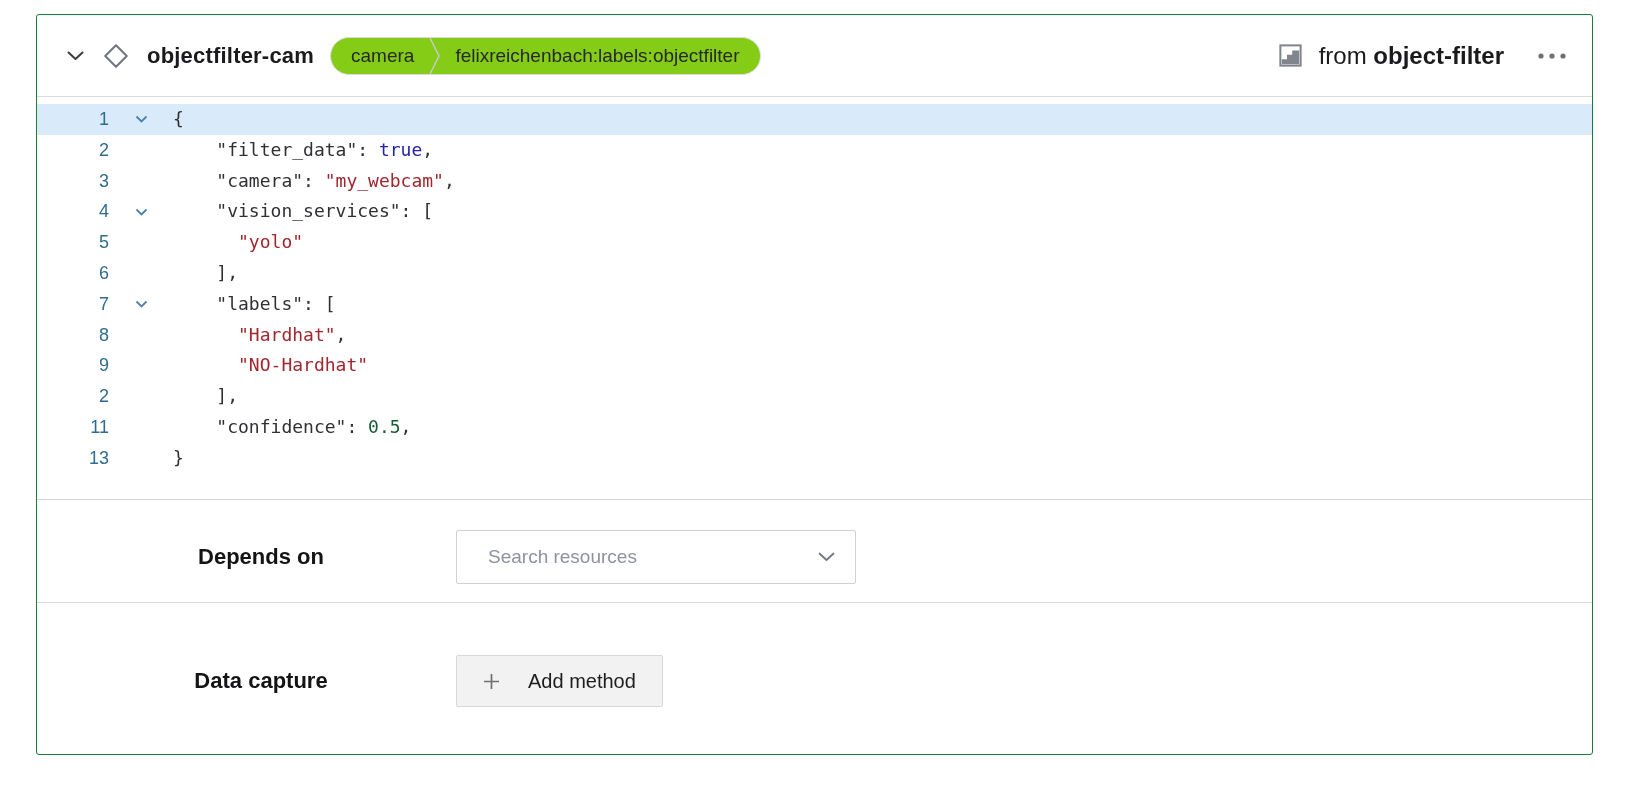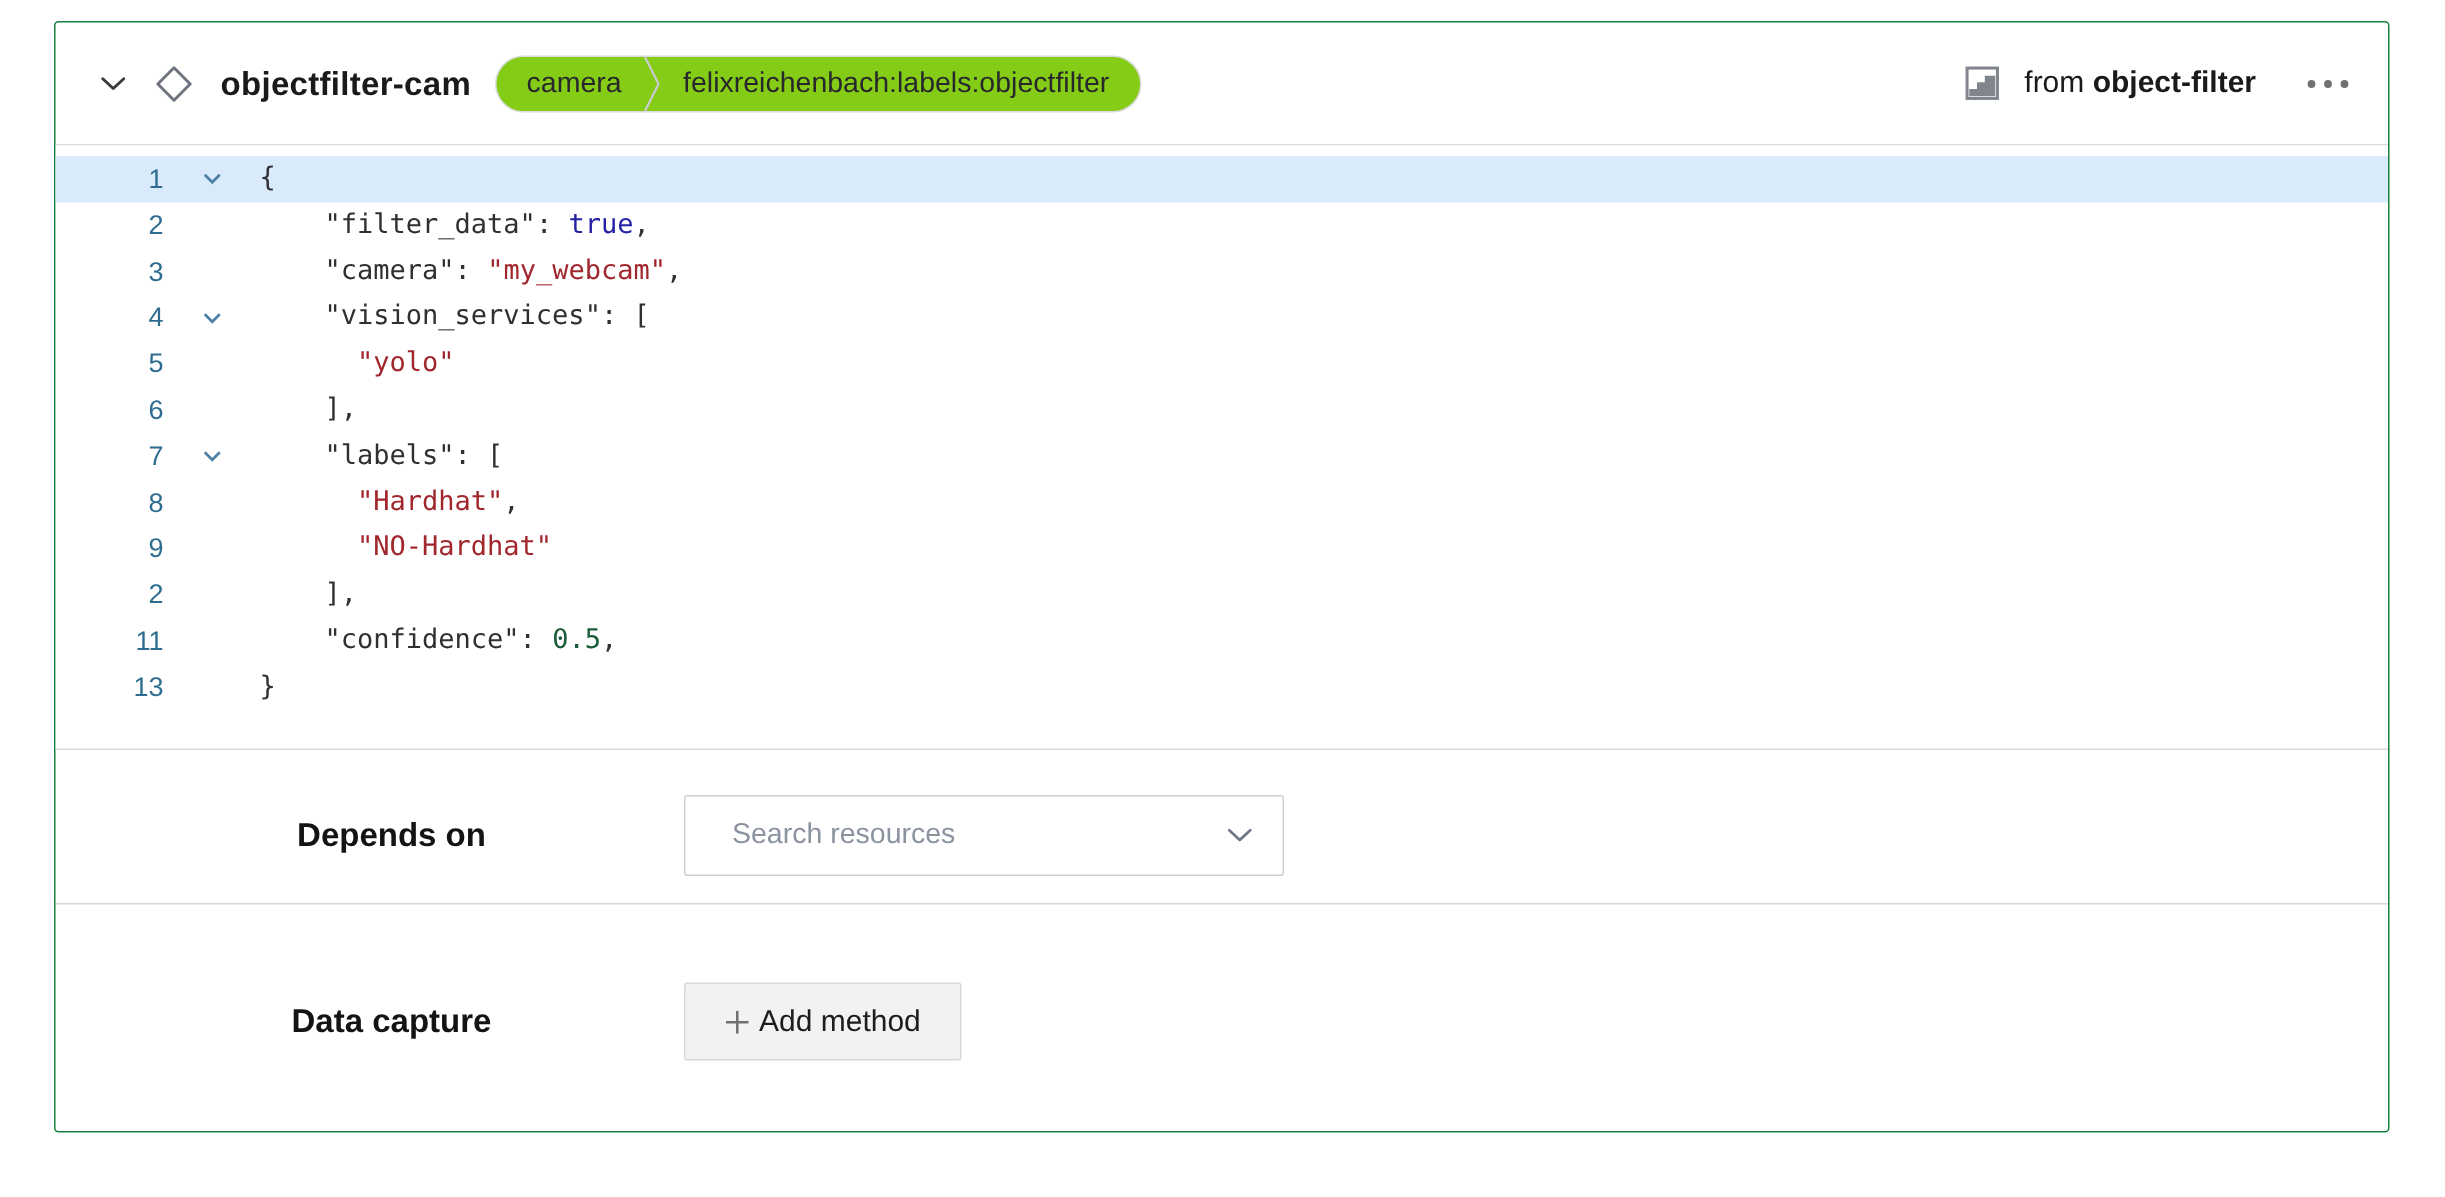--- a/index.html
+++ b/index.html
@@ -28,21 +28,21 @@
   .pill {
     margin-left:16px; height:38px;
     border:1px solid #dbdbde; background:#84cc16;
     border-radius:19px; display:flex; align-items:center;
     padding:0 20px; gap:15px; font-size:19px; color:#28282c;
     white-space:nowrap;
   }
   .pill-sep { display:flex; align-items:center; }
   .header-right { margin-left:auto; display:flex; align-items:center; }
   .module-icon-wrap { display:flex; align-items:center; margin-right:15px; }
-  .from-text { font-size:20px; color:#1a1a1c; white-space:nowrap; }
+  .from-text { font-size:24px; color:#1a1a1c; white-space:nowrap; }
   .from-module { font-weight:700; }
   .menu-btn { background:none; border:none; margin-left:30px; padding:8px 4px; cursor:pointer; display:flex; color:#6f6f74; }
 
   
   .editor { padding:7px 0 25px 0; border-bottom:1px solid #d8d8db; background:#fff; }
   .code-line { display:flex; height:30.8px; line-height:30.8px; font-size:18px; }
   .code-line.hl { background:var(--c-active_line_bg, #d9eafa); }
   .ln { width:72px; flex:0 0 72px; text-align:right; color:var(--c-line_number,#2e6d8f); font-size:18px; }
   .fold { width:64px; flex:0 0 64px; display:flex; align-items:center; justify-content:center; color:var(--c-fold_chevron,#4d80a6); cursor:pointer; }
   .code {
@@ -60,21 +60,21 @@
   .section { display:flex; align-items:center; }
   .section-depends { height:103px; border-bottom:1px solid #d8d8db; padding-top:12px; }
   .section-capture { height:121px; padding-top:36px; }
   .row-label { margin-left:29px; width:390px; font-size:22px; font-weight:700; color:#141416;text-align:center; }
   .select {
     width:400px; height:54px; border:1px solid #cfd0d4; border-radius:2px;
     display:flex; align-items:center; padding:0 20px; background:#fff; cursor:pointer;
   }
   .placeholder { color:#8b93a1; font-size:19px; flex:1;margin-left:11px; }
   .add-btn {
-    height:52px; display:flex; align-items:center; gap:6px; padding:0 26px;
+    height:52px; display:flex; align-items:center; gap:28px; padding:0 26px;
     background:#f2f2f3; border:1px solid #d8d8da; border-radius:2px;
     font-size:20px; color:#1d1d1f; cursor:pointer; font-family:inherit;
   }
 </style>
 </head>
 <body>
 
 <div class="card">
 
   <div class="card-header">

